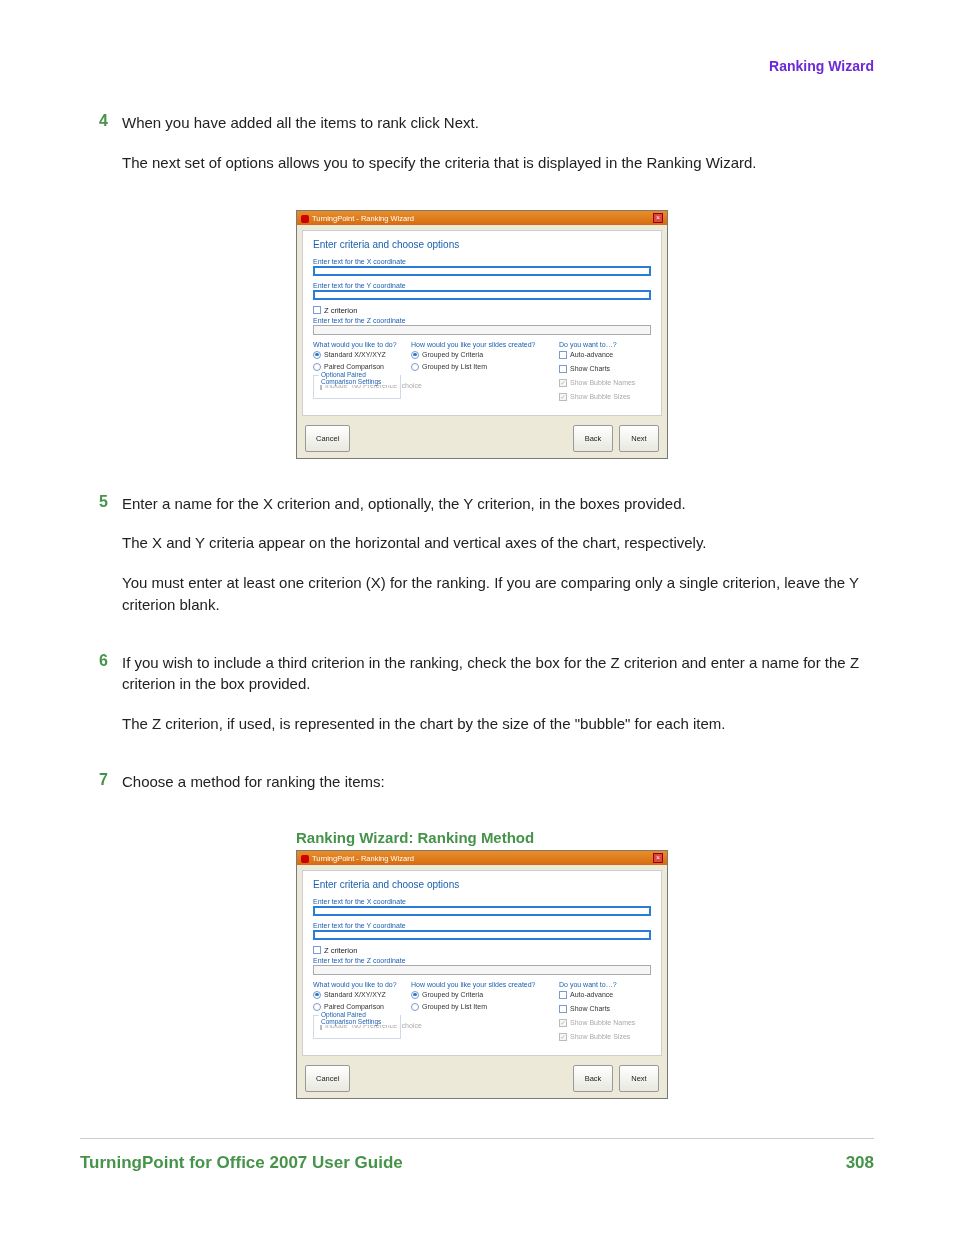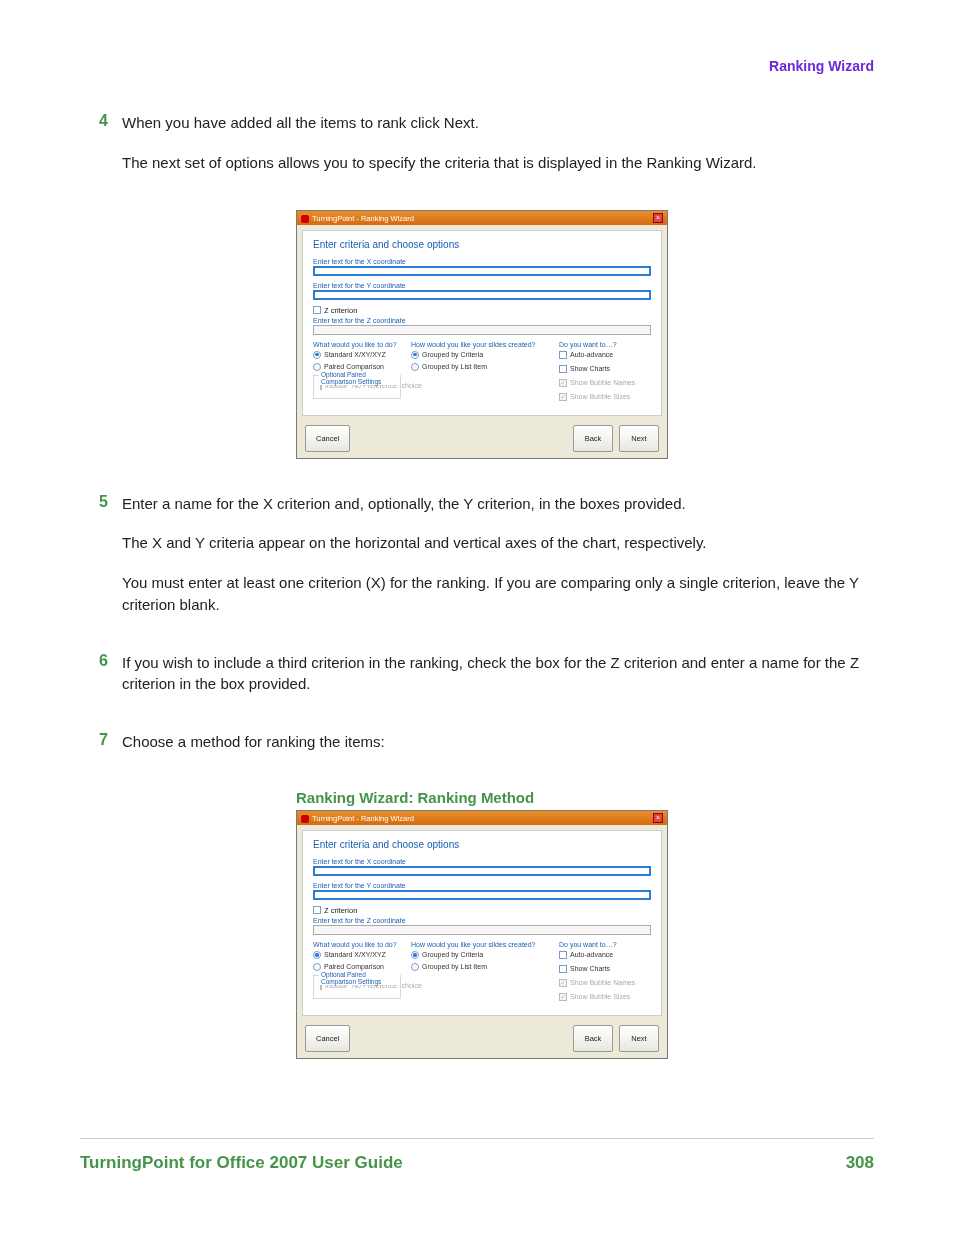--- a/index.html
+++ b/index.html
@@ -274,20 +274,21 @@
       <p>Enter a name for the X criterion and, optionally, the Y criterion, in the boxes provided.</p>
       <p>The X and Y criteria appear on the horizontal and vertical axes of the chart, respectively.</p>
       <p>You must enter at least one criterion (X) for the ranking. If you are comparing only a single criterion, leave the Y criterion blank.</p>
     </div>
   </div>
 
   <div class="step">
     <div class="step-num">6</div>
     <div class="step-body">
       <p>If you wish to include a third criterion in the ranking, check the box for the Z criterion and enter a name for the Z criterion in the box provided.</p>
+      <p>The Z criterion, if used, is represented in the chart by the size of the "bubble" for each item.</p>
     </div>
   </div>
 
   <div class="step">
     <div class="step-num">7</div>
     <div class="step-body">
       <p>Choose a method for ranking the items:</p>
     </div>
   </div>
 

